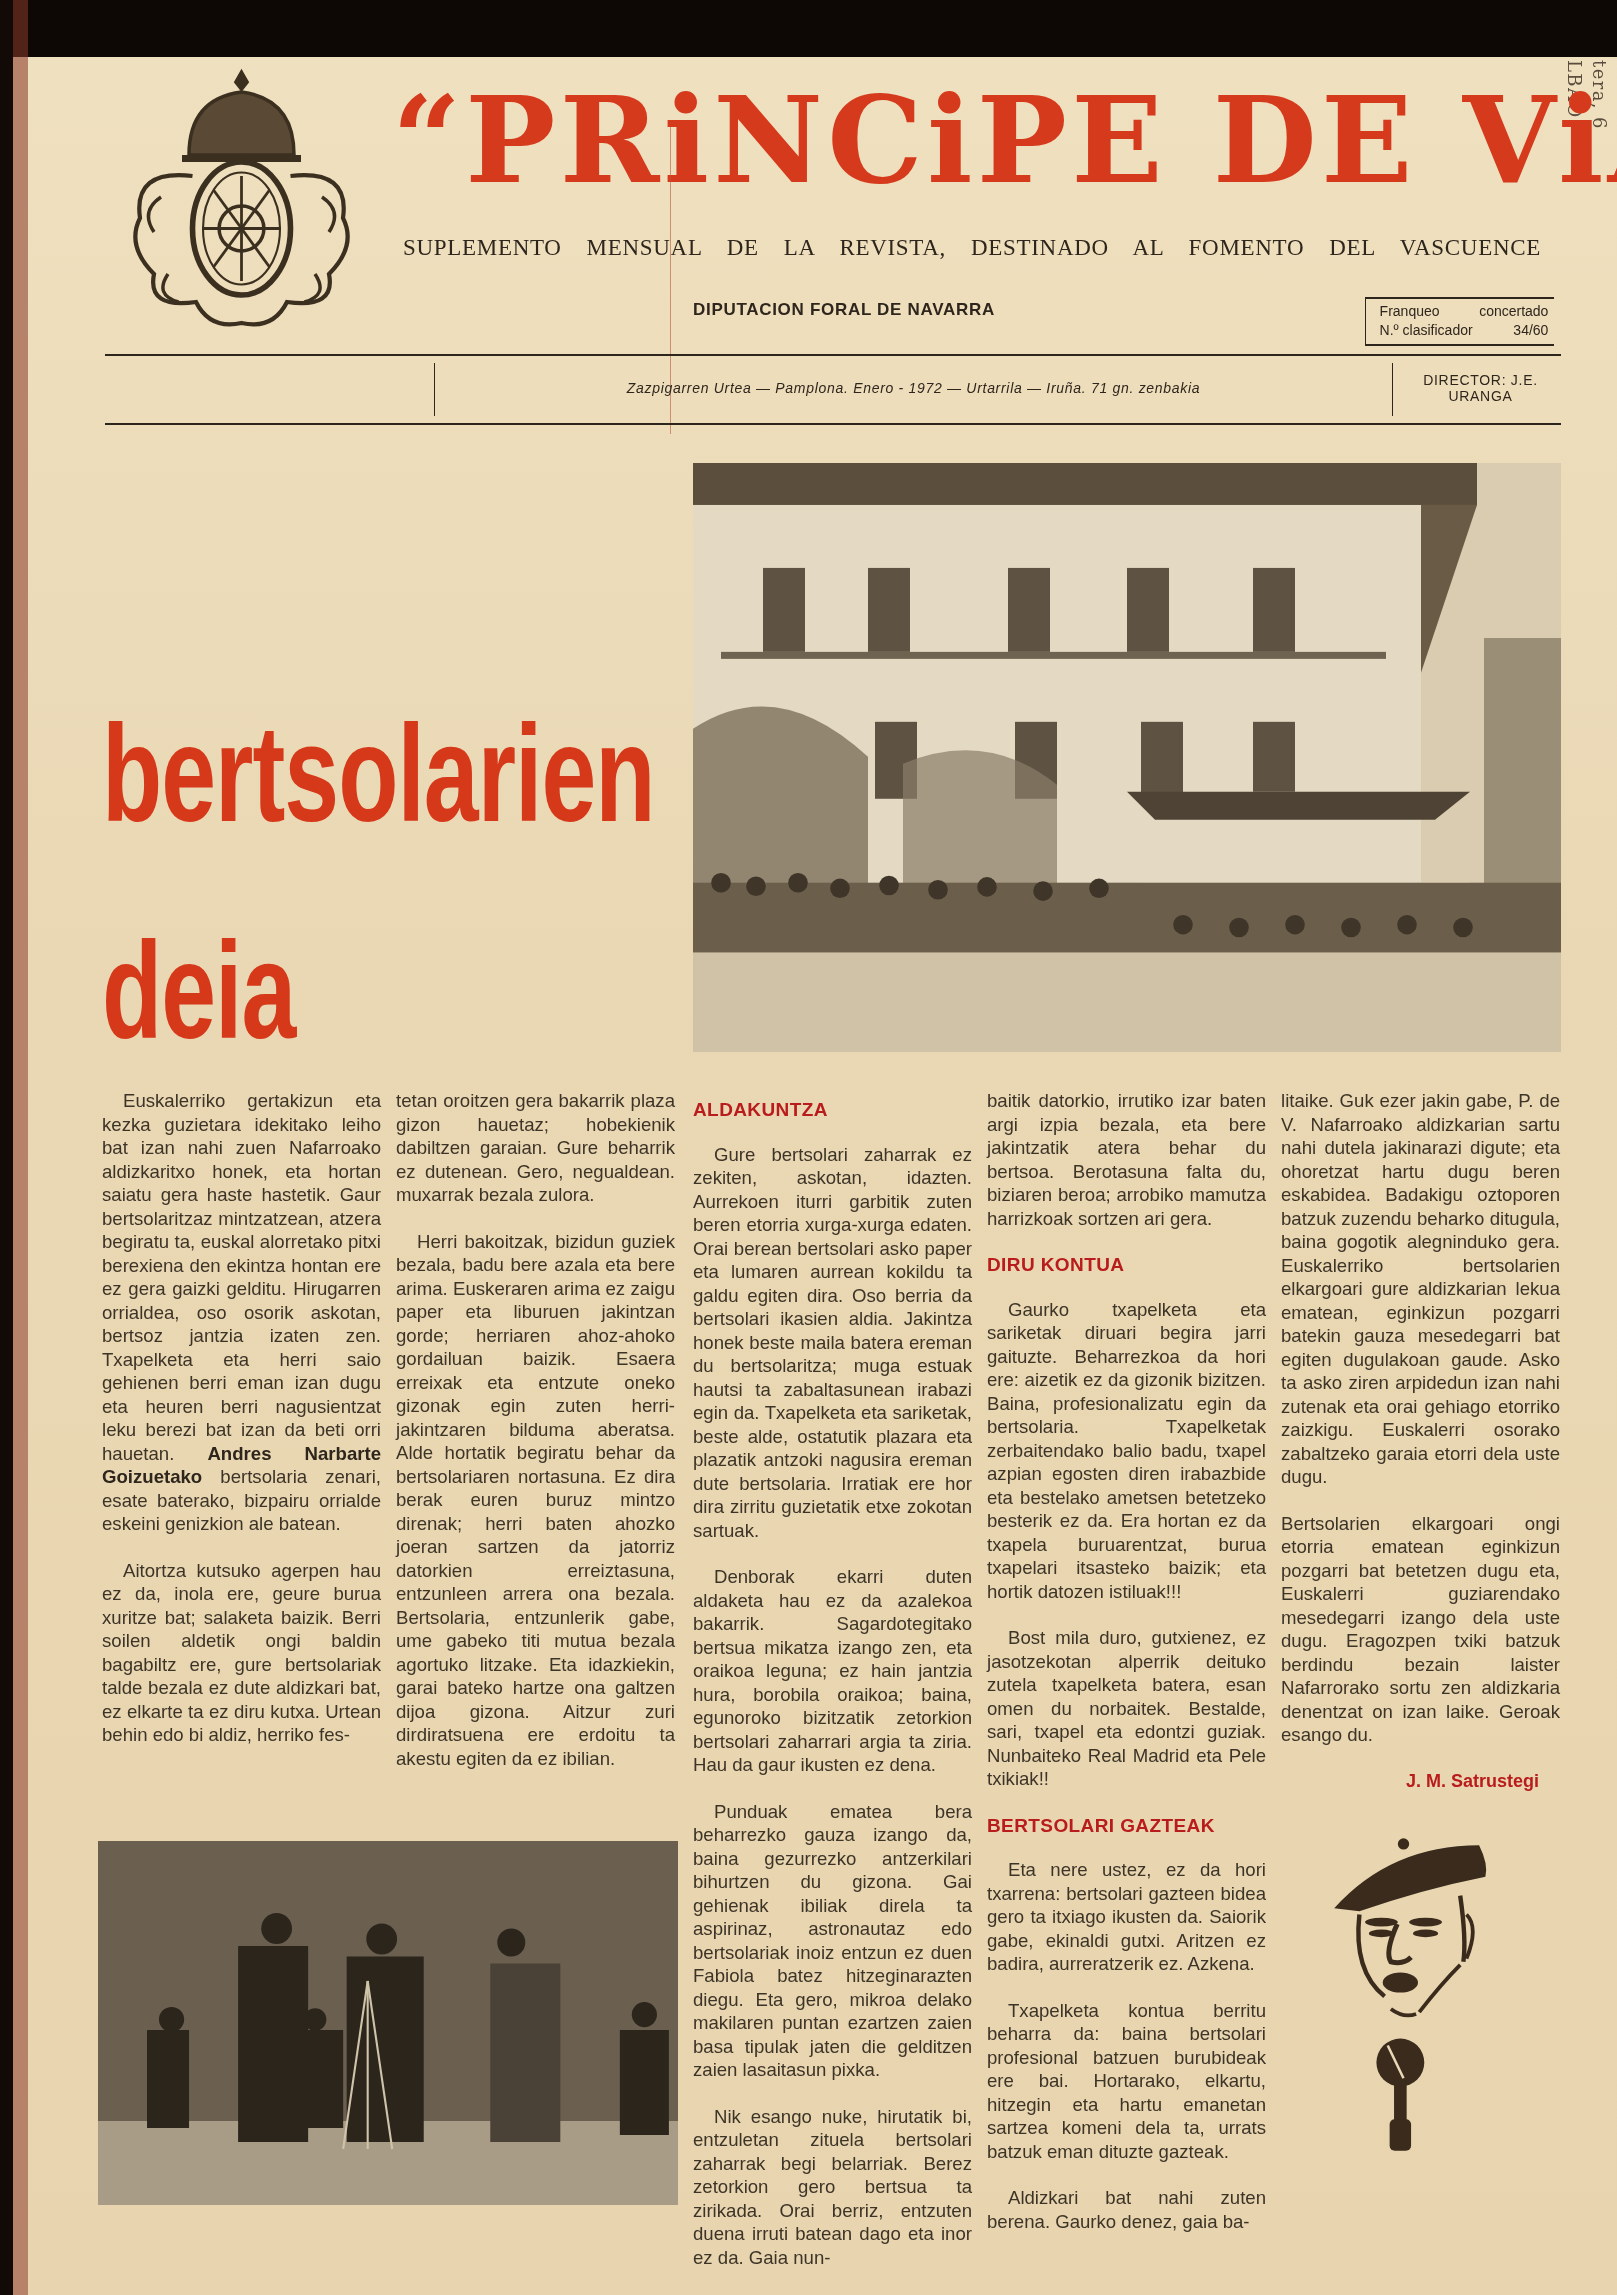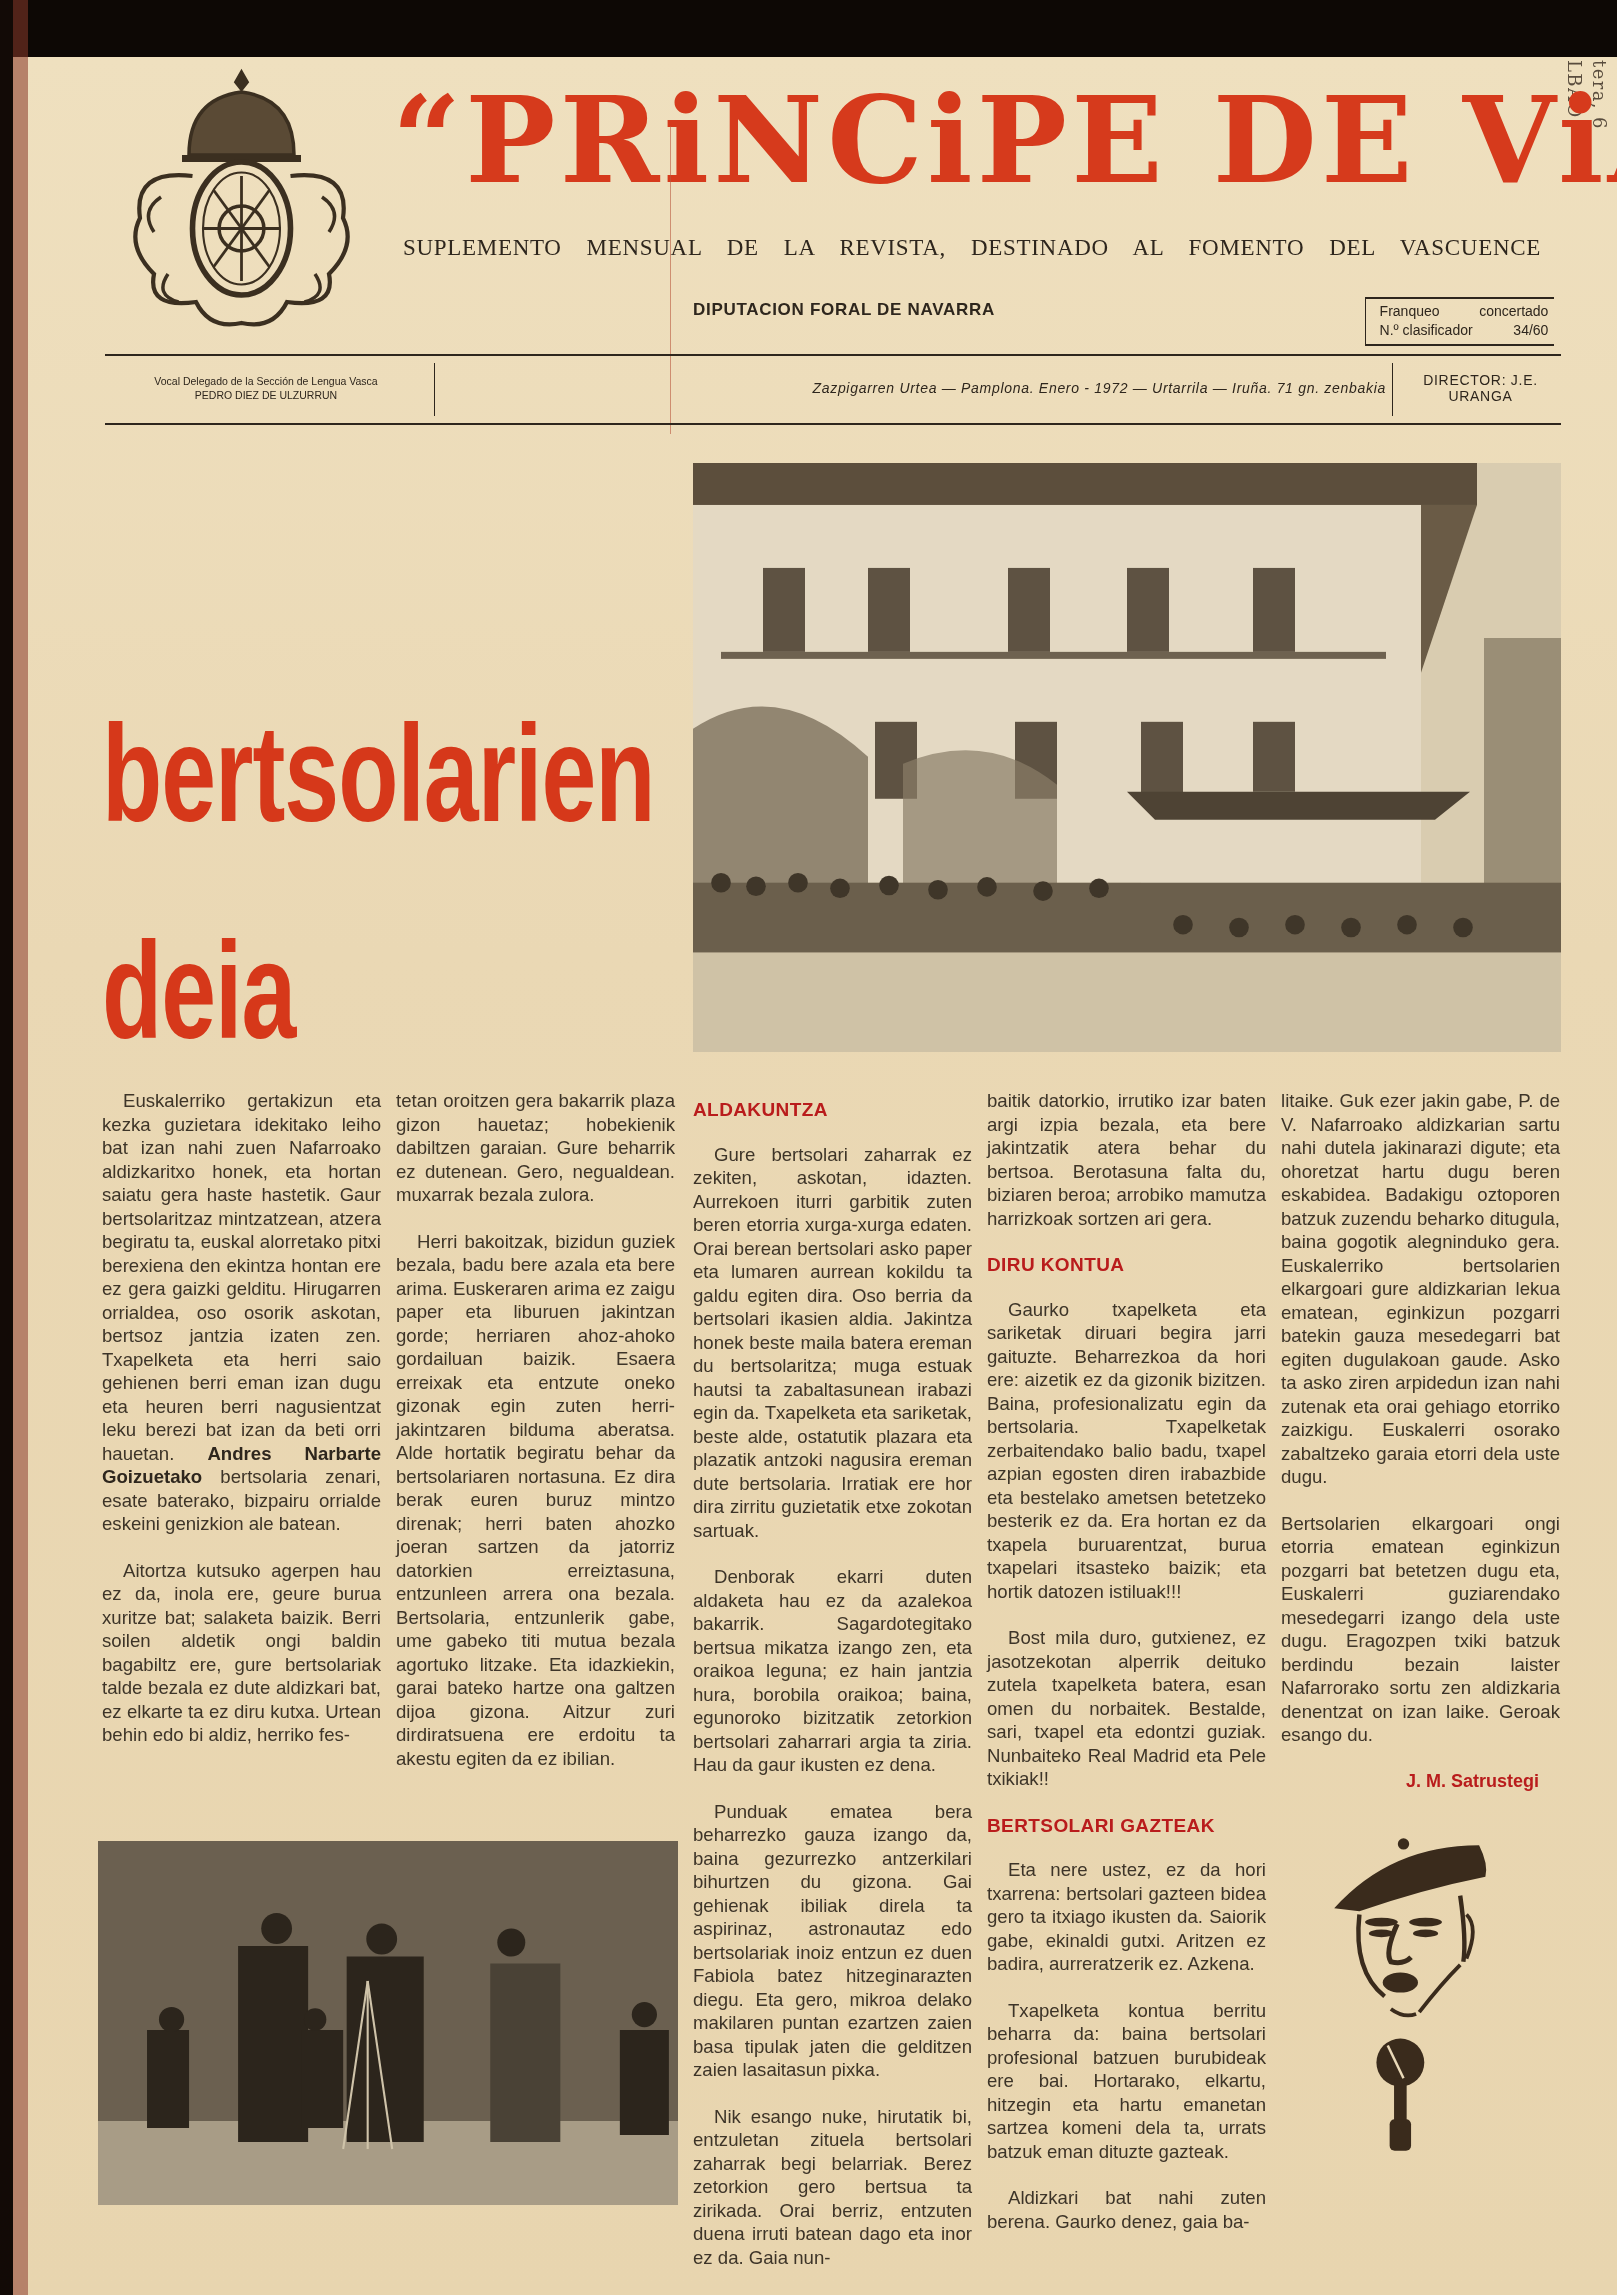--- a/index.html
+++ b/index.html
@@ -41,21 +41,21 @@
     position: absolute; left: 1365px; top: 297px; width: 189px; height: 49px;
     border-top: 2.1px solid #2e261d; border-bottom: 2.1px solid #2e261d; border-left: 1.4px solid #2e261d;
     font-size: 14px; line-height: 19.6px; padding: 2.8px 5.6px; box-sizing: border-box; color: #2e261d;
   }
   .postage div { display: flex; justify-content: space-between; padding-left: 8px; }
   .rule { position: absolute; left: 105px; width: 1456px; height: 2.1px; background: #2e261d; }
   .info-bar { position: absolute; left: 105px; top: 357px; width: 1456px; height: 62px; }
   .info-cell { position: absolute; top: 0; height: 62px; display: flex; flex-direction: column; justify-content: center; color: #2e261d; }
   .info-sep { position: absolute; top: 5.6px; width: 1.4px; height: 53px; background: #2e261d; }
   .vocal { left: 0; width: 322px; text-align: center; font-size: 10.5px; line-height: 14px; }
-  .edition { left: 336px; width: 945px; text-align: right; font-style: italic; font-size: 14px; letter-spacing: 0.7px; }
+  .edition { left: 336px; width: 945px; text-align: center; font-style: italic; font-size: 14px; letter-spacing: 0.7px; }
   .director { left: 1295px; width: 161px; text-align: center; font-size: 14px; letter-spacing: 0.7px; }
   .fold-line { position: absolute; left: 670px; top: 126px; width: 0.7px; height: 308px; background: #b9583e; opacity: .6; }
 
   .headline {
     position: absolute; left: 102px; font-family: "Liberation Sans", sans-serif; font-weight: bold;
     color: #d6381a; transform-origin: left top; letter-spacing: -1.4px;
   }
   .headline.h1 { top: 704px; font-size: 137px; transform: scaleX(0.72); line-height: 140px; }
   .headline.h2 { top: 921px; font-size: 137px; transform: scaleX(0.72); line-height: 140px; }
 
@@ -124,24 +124,20 @@
   <div>
       <span>N.º clasificador</span>
       <span>34/60</span>
     </div>
 </div>
 
 <div class="fold-line"></div>
 
 <div class="rule" style="top:354px"></div>
 <div class="info-bar">
-  <div class="info-cell vocal">
-    <span>Vocal Delegado de la Sección de Lengua Vasca</span>
-    <span>PEDRO DIEZ DE ULZURRUN</span>
-  </div>
   <div class="info-sep" style="left:329px"></div>
   <div class="info-cell edition">Zazpigarren Urtea — Pamplona. Enero - 1972 — Urtarrila — Iruña. 71 gn. zenbakia</div>
   <div class="info-sep" style="left:1287px"></div>
   <div class="info-cell director">DIRECTOR: J.E. URANGA</div>
 </div>
 <div class="rule" style="top:423px"></div>
 
 <div class="headline h1">bertsolarien</div>
 <div class="headline h2">deia</div>
 

